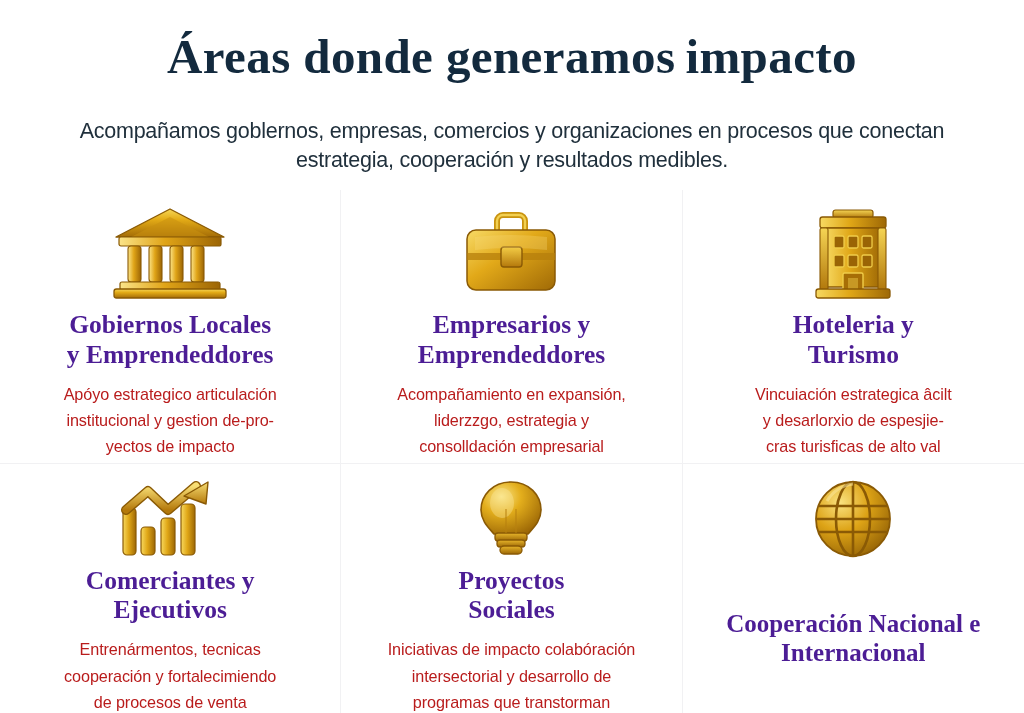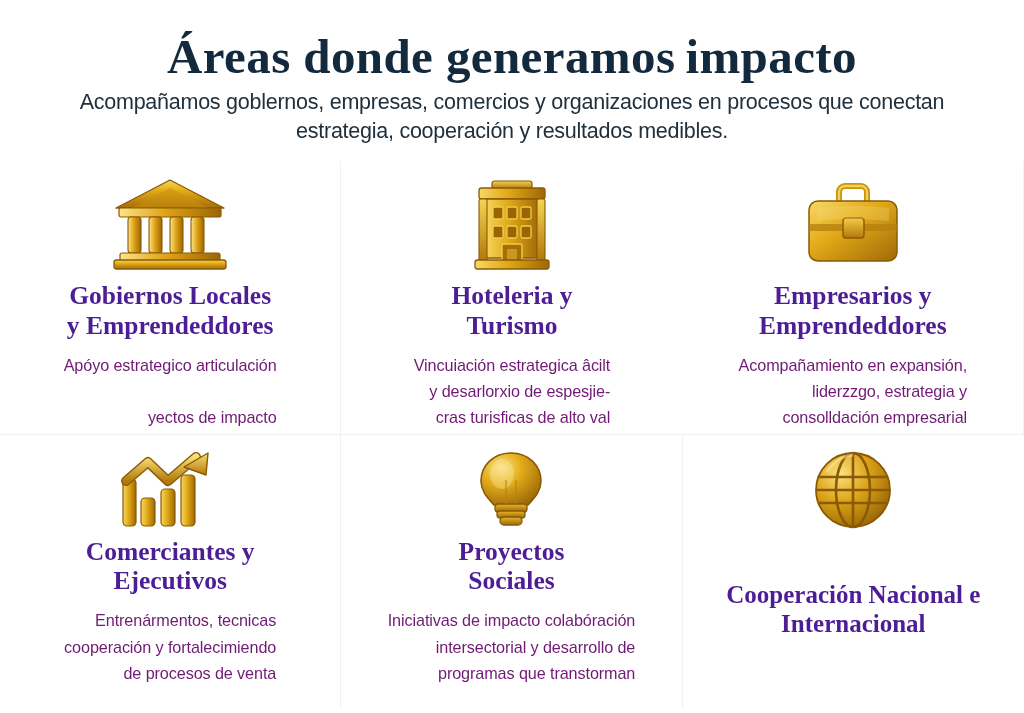--- a/index.html
+++ b/index.html
@@ -38,21 +38,21 @@
     font-size: 49px;
     font-weight: 700;
     letter-spacing: 0.4px;
     color: #132a3e;
     line-height: 1.12;
     white-space: nowrap;
   }
   .page-title .gap { display: inline-block; width: 10px; }
 
   .page-subtitle {
-    margin: 3px auto 0 auto;
+    margin: 32px auto 0 auto;
     max-width: 930px;
     font-family: "Liberation Sans", sans-serif;
     font-size: 21.5px;
     font-weight: 400;
     line-height: 1.34;
     color: #20303c;
     letter-spacing: -0.25px;
   }
 
   
@@ -104,24 +104,23 @@
     letter-spacing: 0px;
     margin-bottom: 12px;
   }
   .card.wide-title .card-title { font-size: 25px; margin-top: 44px; }
 
   .card-desc {
     font-family: "Liberation Sans", sans-serif;
     font-size: 16.2px;
     font-weight: 400;
     line-height: 1.62;
-    color: #701a75;
+    color: #b91c1c;
     letter-spacing: -0.1px;
     max-width: 280px;
-    text-align: right;
   }
   .card.col-3 .card-desc { max-width: 292px; }
 </style>
 </head>
 <body>
 
 <div class="page">
 
   <div class="header">
     <h1 class="page-title"><span>Áreas donde generamos</span><span class="gap"></span><span>impacto</span></h1>
@@ -159,22 +158,60 @@
           <rect x="9" y="75" width="100" height="8" rx="2" fill="url(#g1h)" stroke="#8a5a05" stroke-width="1.2"></rect>
           <rect x="3" y="82" width="112" height="9" rx="2.5" fill="url(#g1)" stroke="#8a5a05" stroke-width="1.3"></rect>
         </svg>
       </div>
       <div class="card-title">
         <span>Gobiernos Locales</span><br>
         <span>y Emprendeddores</span>
       </div>
       <div class="card-desc">
         <span>Apóyo estrategico articulación</span><br>
-        <br>
+        <span>institucional y gestion de-pro-</span><br>
         <span>yectos de impacto</span>
+      </div>
+    </div>
+
+    <div class="card row-1 col-2">
+      <div class="card-icon">
+        <svg width="104" height="88" viewBox="0 0 104 88" aria-hidden="true">
+          <defs>
+            <linearGradient id="g2" x1="0" y1="0" x2="1" y2="1">
+              <stop offset="0%" stop-color="#f7da66"></stop>
+              <stop offset="42%" stop-color="#e2a919"></stop>
+              <stop offset="100%" stop-color="#a06a06"></stop>
+            </linearGradient>
+            <linearGradient id="g2b" x1="0" y1="0" x2="0" y2="1">
+              <stop offset="0%" stop-color="#f3cc45"></stop>
+              <stop offset="100%" stop-color="#b4780b"></stop>
+            </linearGradient>
+          </defs>
+
+          <path d="M38 22 L38 12 a6 6 0 0 1 6 -6 L60 6 a6 6 0 0 1 6 6 L66 22" fill="none" stroke="#c9930f" stroke-width="6" stroke-linecap="round"></path>
+          <path d="M38 22 L38 12 a6 6 0 0 1 6 -6 L60 6 a6 6 0 0 1 6 6 L66 22" fill="none" stroke="#f2d051" stroke-width="2.4" stroke-linecap="round"></path>
+
+          <rect x="8" y="21" width="88" height="60" rx="9" fill="url(#g2)" stroke="#8a5a05" stroke-width="1.5"></rect>
+
+          <rect x="8" y="44" width="88" height="7" fill="#b67f0c" opacity="0.75"></rect>
+
+          <rect x="42" y="38" width="21" height="20" rx="3" fill="url(#g2b)" stroke="#8a5a05" stroke-width="1.4"></rect>
+
+          <path d="M16 28 Q52 24 88 28 L88 41 Q52 37 16 41 Z" fill="#f8dc7a" opacity="0.3"></path>
+        </svg>
+      </div>
+      <div class="card-title">
+        <span>Empresarios y</span><br>
+        <span>Emprendeddores</span>
+      </div>
+      <div class="card-desc">
+        <span>Acompañamiento en expansión,</span><br>
+        <span>liderzzgo, estrategia y</span><br>
+        <span>consolldación empresarial</span>
       </div>
     </div>
 
     <div class="card row-1 col-3">
       <div class="card-icon">
         <svg width="84" height="92" viewBox="0 0 84 92" aria-hidden="true">
           <defs>
             <linearGradient id="g3" x1="0" y1="0" x2="1" y2="0">
               <stop offset="0%" stop-color="#f7d962"></stop>
               <stop offset="45%" stop-color="#e0a717"></stop>
@@ -210,58 +247,20 @@
         </svg>
       </div>
       <div class="card-title">
         <span>Hoteleria y</span><br>
         <span>Turismo</span>
       </div>
       <div class="card-desc">
         <span>Vincuiación estrategica âcilt</span><br>
         <span>y desarlorxio de espesjie-</span><br>
         <span>cras turisficas de alto val</span>
-      </div>
-    </div>
-
-    <div class="card row-1 col-2">
-      <div class="card-icon">
-        <svg width="104" height="88" viewBox="0 0 104 88" aria-hidden="true">
-          <defs>
-            <linearGradient id="g2" x1="0" y1="0" x2="1" y2="1">
-              <stop offset="0%" stop-color="#f7da66"></stop>
-              <stop offset="42%" stop-color="#e2a919"></stop>
-              <stop offset="100%" stop-color="#a06a06"></stop>
-            </linearGradient>
-            <linearGradient id="g2b" x1="0" y1="0" x2="0" y2="1">
-              <stop offset="0%" stop-color="#f3cc45"></stop>
-              <stop offset="100%" stop-color="#b4780b"></stop>
-            </linearGradient>
-          </defs>
-
-          <path d="M38 22 L38 12 a6 6 0 0 1 6 -6 L60 6 a6 6 0 0 1 6 6 L66 22" fill="none" stroke="#c9930f" stroke-width="6" stroke-linecap="round"></path>
-          <path d="M38 22 L38 12 a6 6 0 0 1 6 -6 L60 6 a6 6 0 0 1 6 6 L66 22" fill="none" stroke="#f2d051" stroke-width="2.4" stroke-linecap="round"></path>
-
-          <rect x="8" y="21" width="88" height="60" rx="9" fill="url(#g2)" stroke="#8a5a05" stroke-width="1.5"></rect>
-
-          <rect x="8" y="44" width="88" height="7" fill="#b67f0c" opacity="0.75"></rect>
-
-          <rect x="42" y="38" width="21" height="20" rx="3" fill="url(#g2b)" stroke="#8a5a05" stroke-width="1.4"></rect>
-
-          <path d="M16 28 Q52 24 88 28 L88 41 Q52 37 16 41 Z" fill="#f8dc7a" opacity="0.3"></path>
-        </svg>
-      </div>
-      <div class="card-title">
-        <span>Empresarios y</span><br>
-        <span>Emprendeddores</span>
-      </div>
-      <div class="card-desc">
-        <span>Acompañamiento en expansión,</span><br>
-        <span>liderzzgo, estrategia y</span><br>
-        <span>consolldación empresarial</span>
       </div>
     </div>
 
     <div class="card row-2 col-1">
       <div class="card-icon">
         <svg width="100" height="78" viewBox="0 0 100 78" aria-hidden="true">
           <defs>
             <linearGradient id="g4" x1="0" y1="0" x2="1" y2="0">
               <stop offset="0%" stop-color="#f7d95f"></stop>
               <stop offset="45%" stop-color="#e0a717"></stop>

